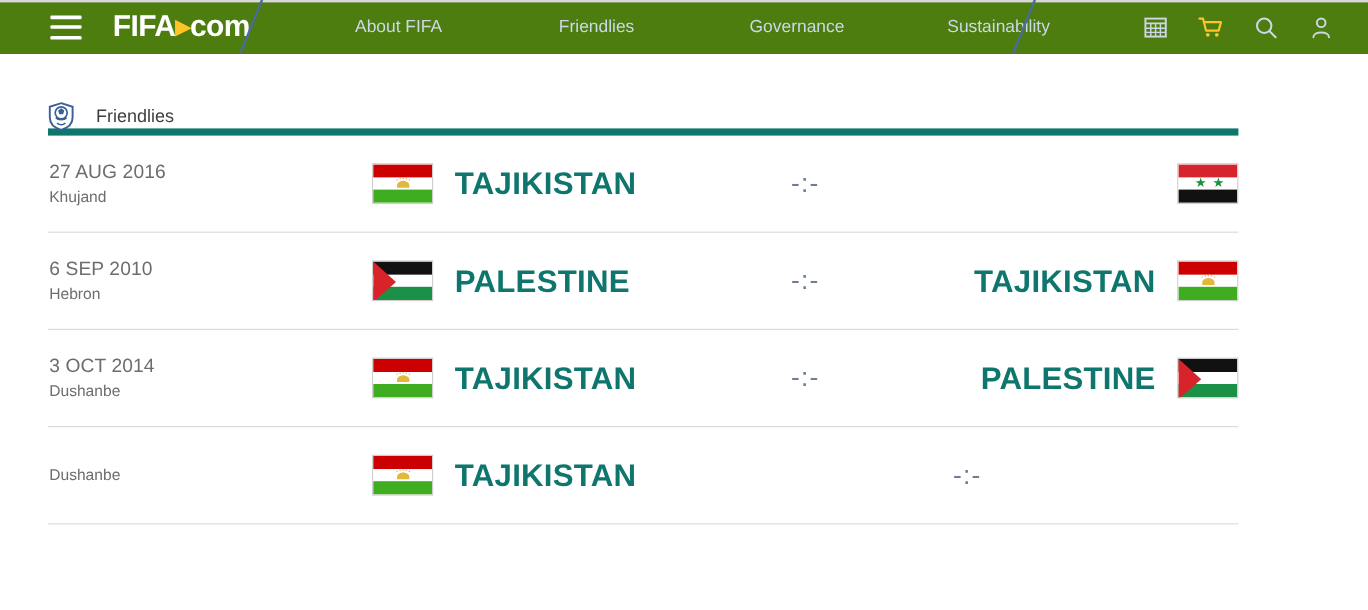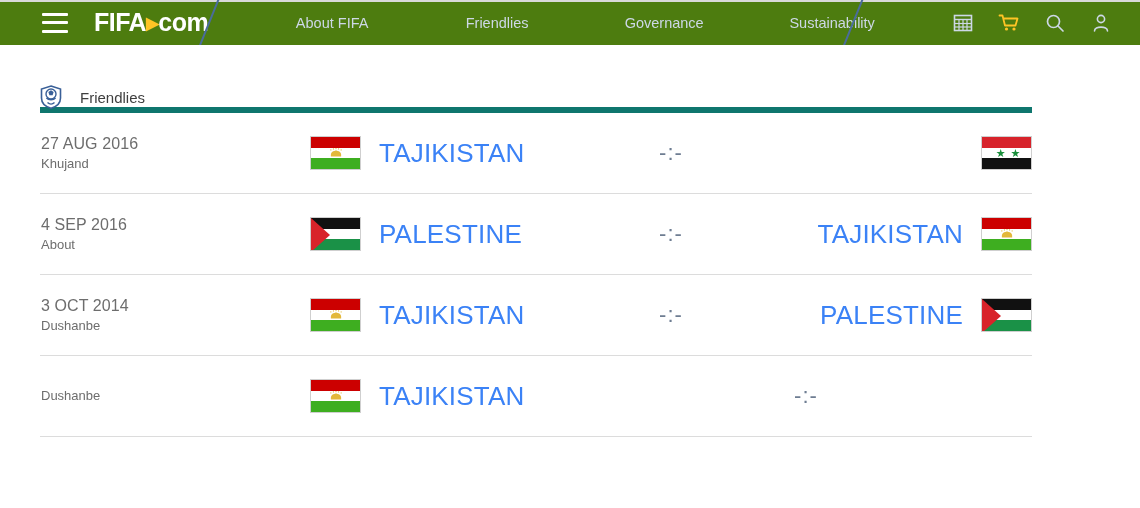--- a/index.html
+++ b/index.html
@@ -120,22 +120,22 @@
 
   .side {
     display: flex; align-items: center;
     width: 270px;
   }
   .side.home { justify-content: flex-start; }
   .side.away { justify-content: flex-end; }
 
   .team-name {
     font-size: 26px;
-    color: #3b82f6;
-    font-weight: 400;
+    color: #0f766e;
+    font-weight: 700;
     white-space: nowrap;
     letter-spacing: 0.2px;
   }
   .side.home .team-name { margin-left: 18px; }
   .side.away .team-name { margin-right: 18px; }
 
   .flag {
     width: 51px; height: 34px;
     border: 1px solid #cfcfcf;
     position: relative;
@@ -319,22 +319,22 @@
             <span class="stripe s2"></span>
             <span class="stripe s3"></span>
           <span class="star a">★</span>
           <span class="star b">★</span>
         </span>
       </div>
     </div>
 
     <div class="match-row">
       <div class="meta">
-        <div class="date">4 SEP 2016</div>
-        <div class="venue">About</div>
+        <div class="date">6 SEP 2010</div>
+        <div class="venue">Hebron</div>
       </div>
       <div class="side home">
         <span class="flag ps">
           <span class="stripe s1"></span>
             <span class="stripe s2"></span>
             <span class="stripe s3"></span>
           <span class="tri"></span>
         </span>
         <span class="team-name">PALESTINE</span>
       </div>

